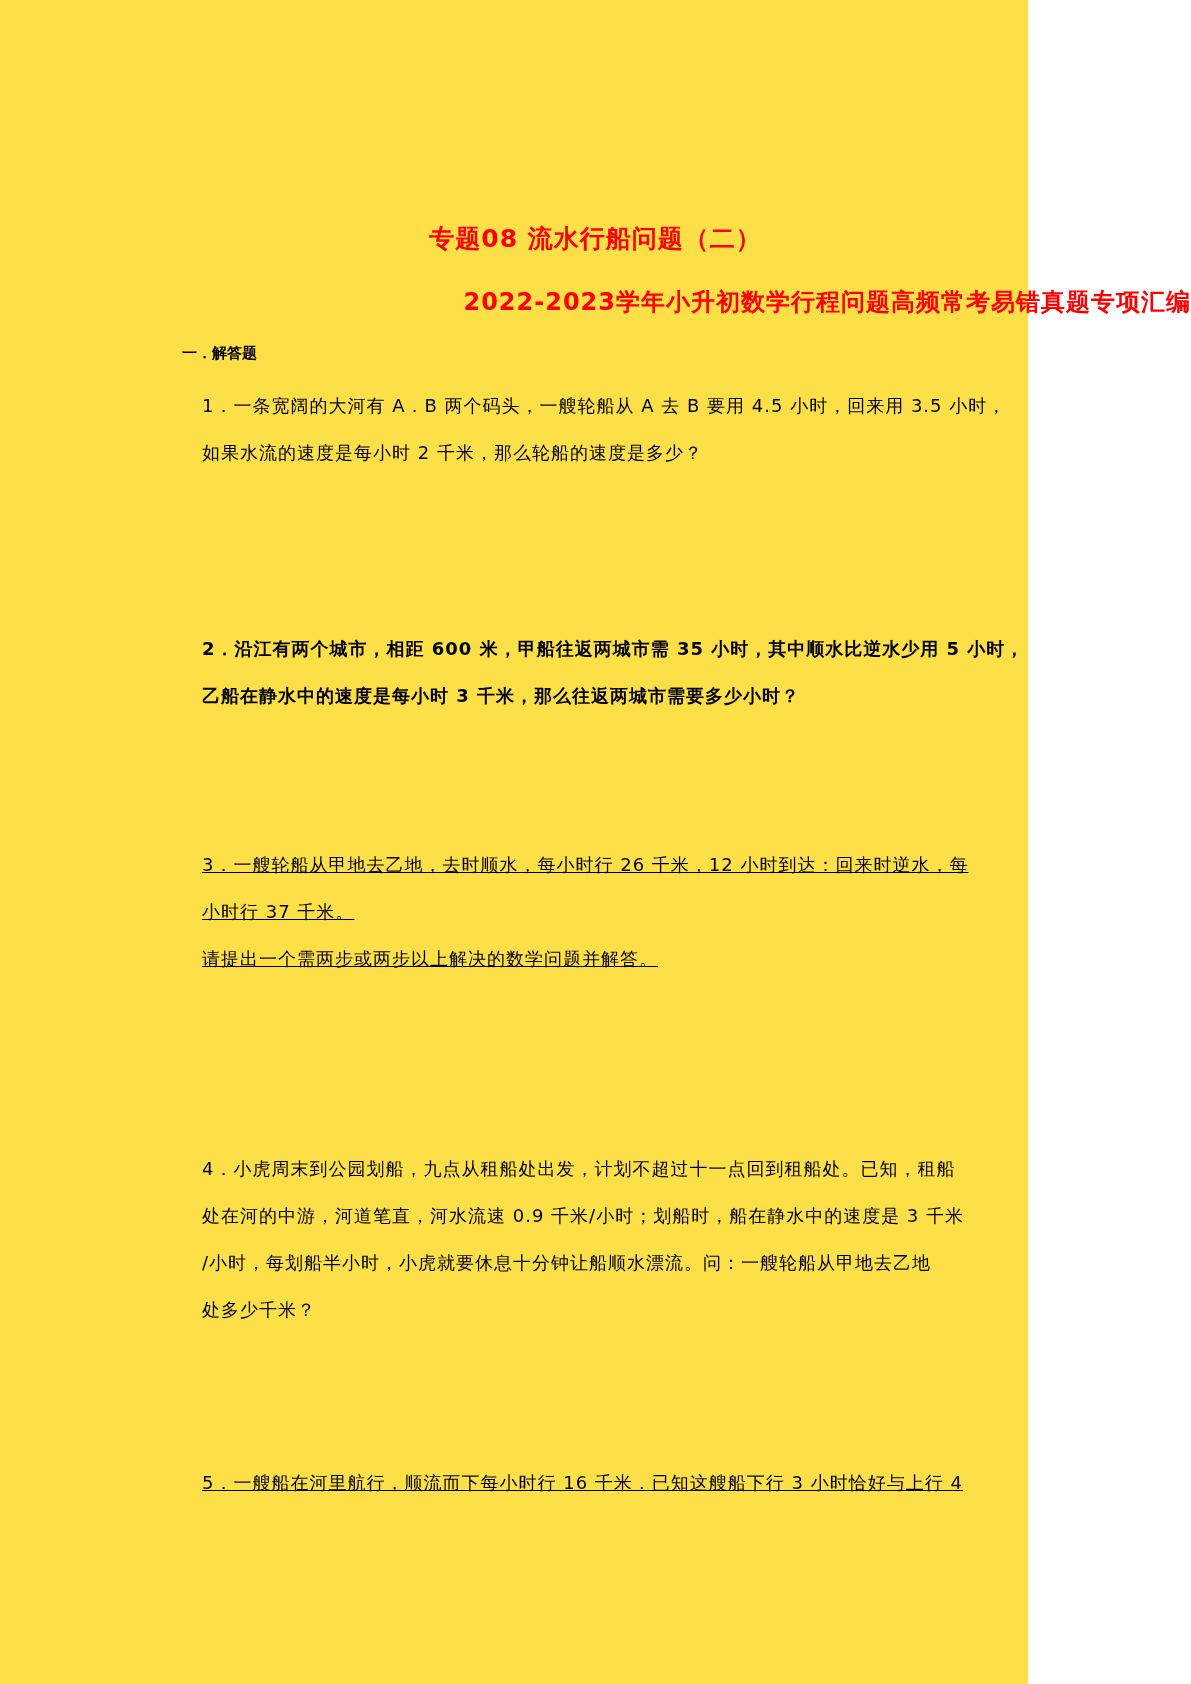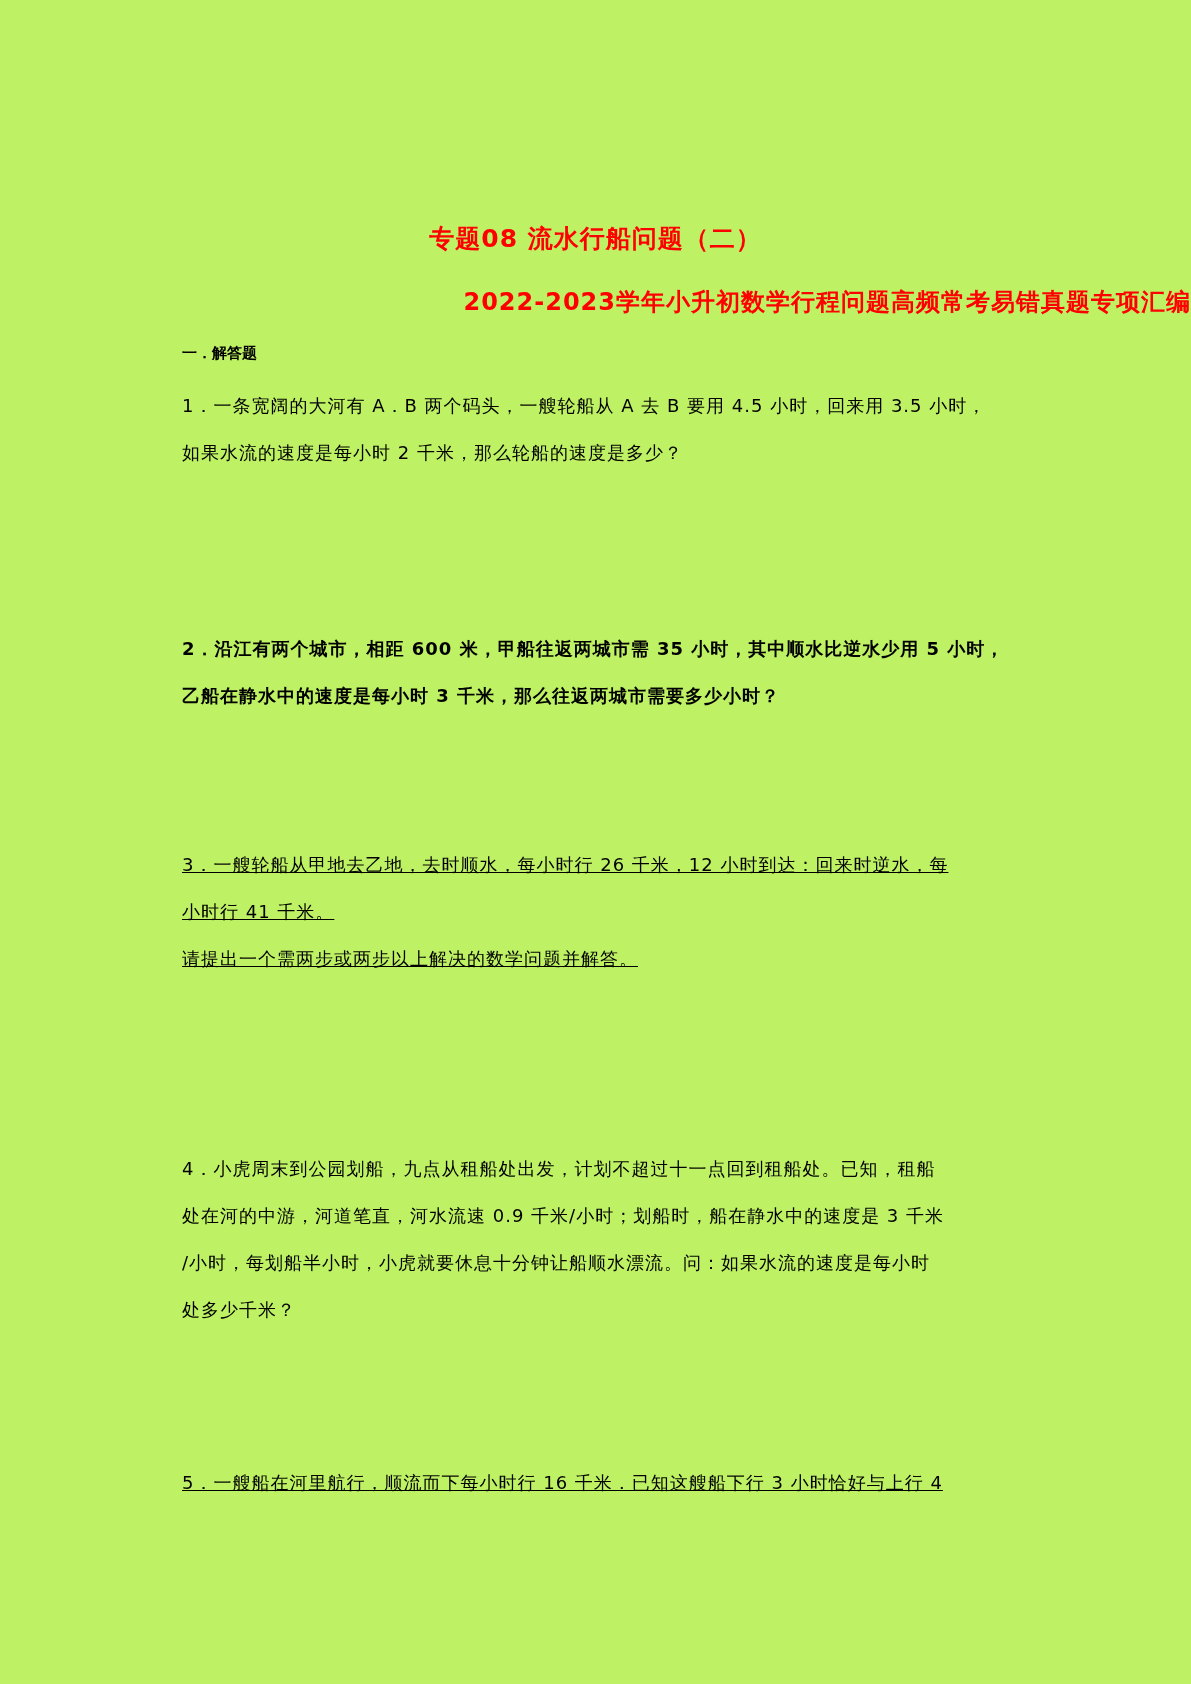--- a/index.html
+++ b/index.html
@@ -11,22 +11,22 @@
       width: 1191px;
       height: 1684px;
       position: relative;
       overflow: hidden;
       font-family: "DejaVu Sans", "Liberation Sans", sans-serif;
       color: #000000;
     }
     .page {
       position: absolute;
       left: 0; top: 0;
-      width: 1191px; height: 1684px;
-      background: #bef264;
+      width: 1028px; height: 1684px;
+      background: #fde047;
     }
     .title {
       position: absolute;
       left: 0;
       width: 1191px;
       text-align: center;
       color: #ff0000;
       font-weight: bold;
       font-size: 25px;
       letter-spacing: 1px;
@@ -46,20 +46,21 @@
       left: 182px;
       width: 840px;
       font-size: 18px;
       line-height: 47px;
       letter-spacing: 1px;
       text-align: justify;
     }
     .q-line {
       display: block;
       white-space: nowrap;
+      margin-left: 20px;
     }
     .q1 { top: 382px; }
     .q2 { top: 625px; font-weight: bold; }
     .q3 { top: 841px; text-decoration: underline; }
     .q4 { top: 1145px; }
     .q5 { top: 1459px; text-decoration: underline; }
   </style>
 </head>
 <body>
 
@@ -75,28 +76,28 @@
     <span class="q-line">如果水流的速度是每小时 2 千米，那么轮船的速度是多少？</span>
   </div>
 
   <div class="question q2">
     <span class="q-line">2．沿江有两个城市，相距 600 米，甲船往返两城市需 35 小时，其中顺水比逆水少用 5 小时，</span>
     <span class="q-line">乙船在静水中的速度是每小时 3 千米，那么往返两城市需要多少小时？</span>
   </div>
 
   <div class="question q3">
     <span class="q-line">3．一艘轮船从甲地去乙地，去时顺水，每小时行 26 千米，12 小时到达：回来时逆水，每</span>
-    <span class="q-line">小时行 41 千米。</span>
+    <span class="q-line">小时行 37 千米。</span>
     <span class="q-line">请提出一个需两步或两步以上解决的数学问题并解答。</span>
   </div>
 
   <div class="question q4">
     <span class="q-line">4．小虎周末到公园划船，九点从租船处出发，计划不超过十一点回到租船处。已知，租船</span>
     <span class="q-line">处在河的中游，河道笔直，河水流速 0.9 千米/小时；划船时，船在静水中的速度是 3 千米</span>
-    <span class="q-line">/小时，每划船半小时，小虎就要休息十分钟让船顺水漂流。问：如果水流的速度是每小时</span>
+    <span class="q-line">/小时，每划船半小时，小虎就要休息十分钟让船顺水漂流。问：一艘轮船从甲地去乙地</span>
     <span class="q-line">处多少千米？</span>
   </div>
 
   <div class="question q5">
     <span class="q-line">5．一艘船在河里航行，顺流而下每小时行 16 千米．已知这艘船下行 3 小时恰好与上行 4</span>
   </div>
 
 </div>
 
 </body></html>

